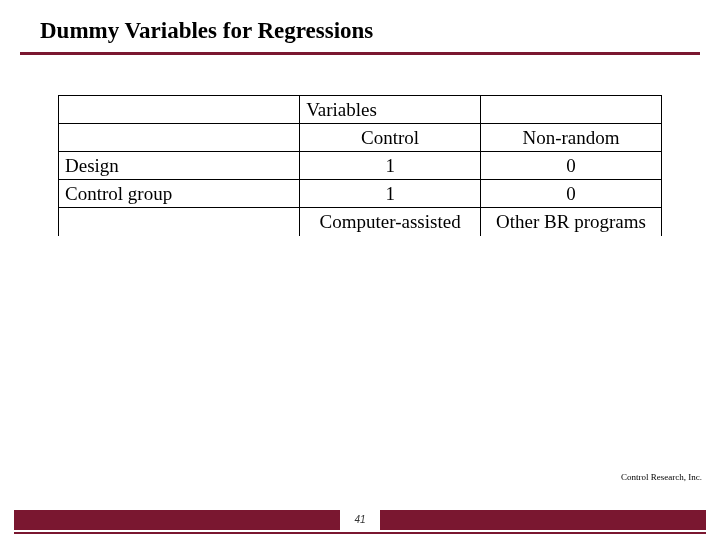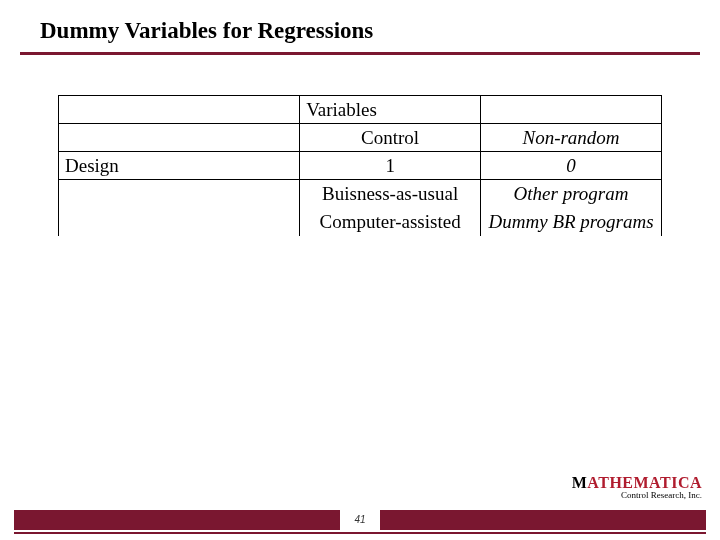--- a/index.html
+++ b/index.html
@@ -34,21 +34,21 @@
     border-collapse: collapse;
     font-family: 'Times New Roman', serif;
     font-size: 19px;
   }
   td {
     padding: 2px 6px;
     vertical-align: middle;
     height: 28px;
   }
   .bl { border-left: 1.5px solid #000; }
-  .br { border-right: 1.5px solid #000; font-style: italic; }
+  .br { border-right: 1.5px solid #000; }
   .bt { border-top: 1.5px solid #000; }
   .bb { border-bottom: 1.5px solid #000; margin-left: 13px; }
   .center { text-align: center; }
   .col1 { width: 40%; }
   .col2 { width: 30%; }
   .col3 { width: 30%; }
 
   .footer {
     position: absolute;
     bottom: 0;
@@ -118,38 +118,35 @@
     <td class="bl bt"></td>
     <td class="bl bt center">Control</td>
     <td class="bl bt br center">Non-random</td>
   </tr>
   <tr>
     <td class="bl bt bb">Design</td>
     <td class="bl bt bb center">1</td>
     <td class="bl bt bb br center">0</td>
   </tr>
   <tr>
-    <td class="bl"></td>
-    <td class="bl center">Buisness-as-usual</td>
-    <td class="bl br center">Other program</td>
+    <td class="bl bt bb">Control group</td>
+    <td class="bl bt bb center">1</td>
+    <td class="bl bt bb br center">0</td>
   </tr>
   <tr>
     <td class="bl"></td>
     <td class="bl center">Computer-assisted</td>
-    <td class="bl br center">Dummy BR programs</td>
+    <td class="bl br center">Other BR programs</td>
   </tr>
 </tbody>
     </table>
 </div>
 
 <div class="footer">
   <div class="brand">
-    <div class="brand-main">
-      <span>M</span><span class="red">ATHEMATICA</span>
-    </div>
     <div class="brand-sub">Control Research, Inc.</div>
   </div>
   <div style="position:relative;font-style:italic;">
     <div class="footer-bar"></div>
     <div class="page-num-box">41</div>
   </div>
   <div class="footer-line"></div>
   <div style="height:6px;"></div>
 </div>
 

